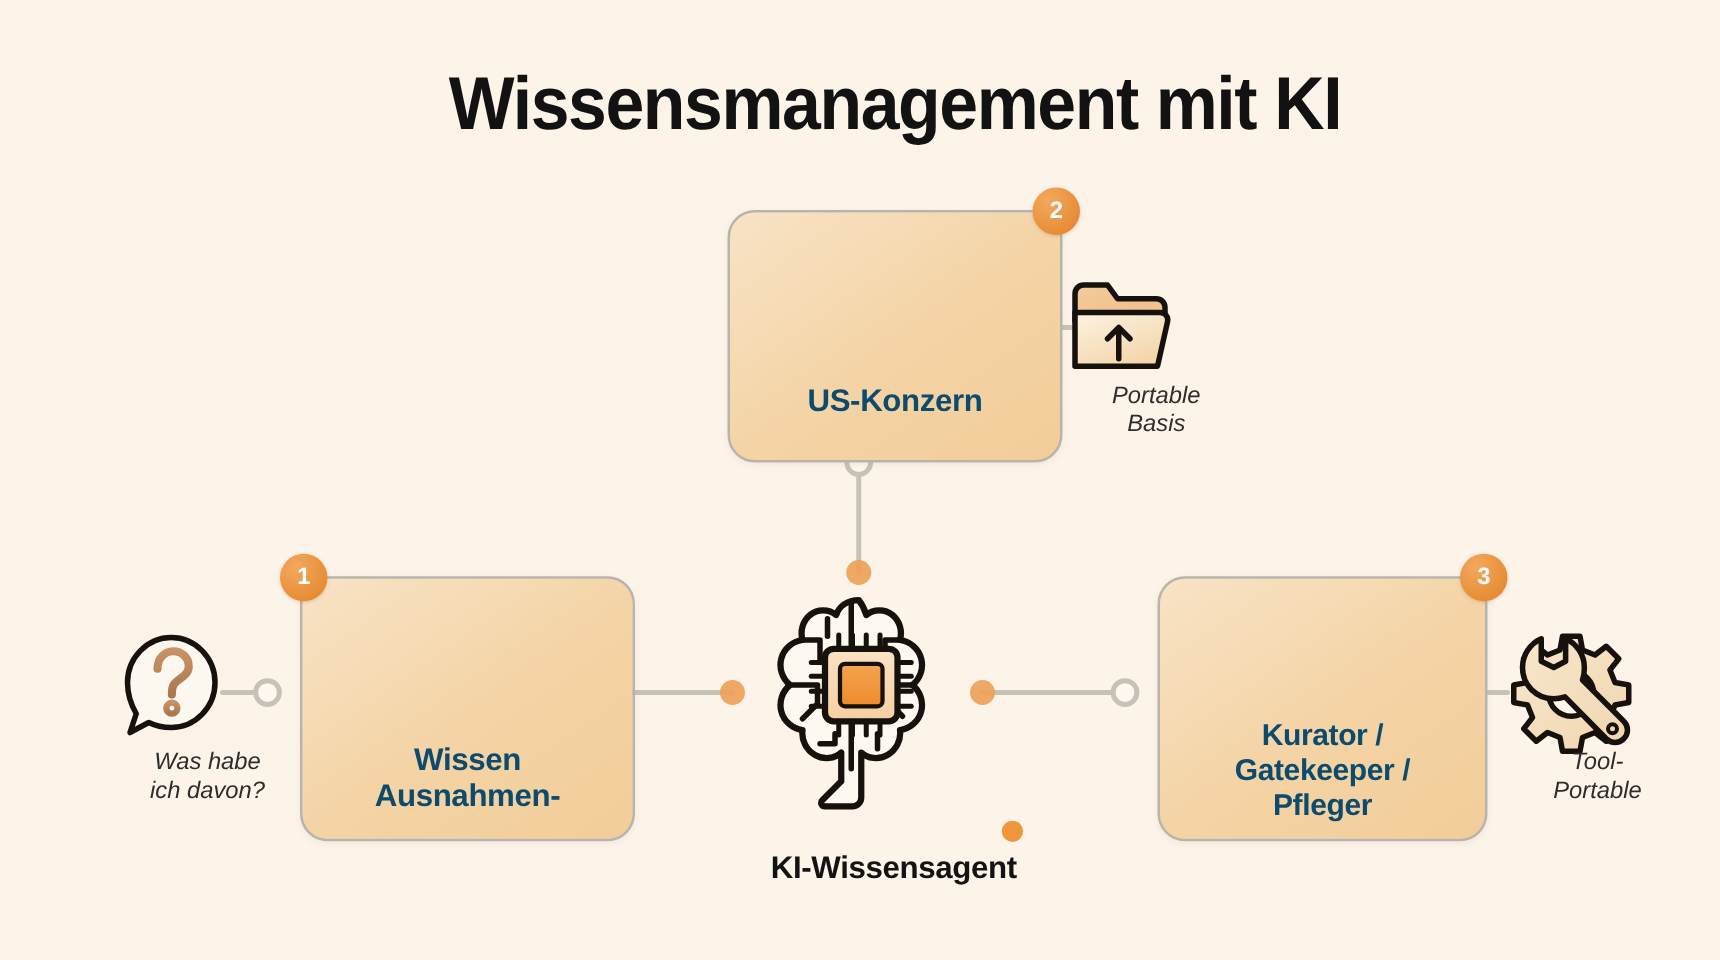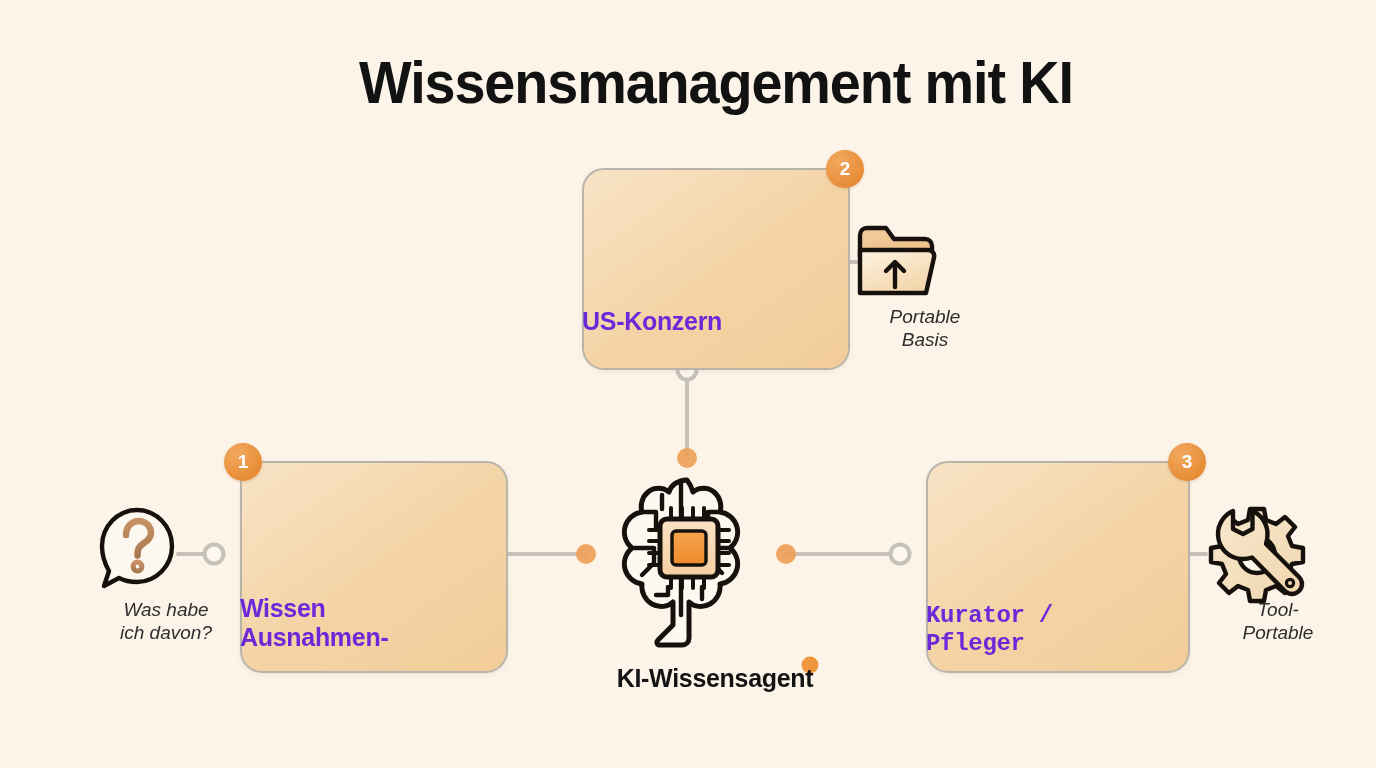--- a/index.html
+++ b/index.html
@@ -49,23 +49,23 @@
     border: 2.5px solid #b9b4ab;
     box-sizing: border-box;
     background: linear-gradient(145deg, #f8e3c6 0%, #f4d3a4 55%, #f2cd9a 100%);
     box-shadow: 0 2px 5px rgba(140,120,95,0.10);
   }
 
   .node-label {
     position: absolute;
     left: 0;
     width: 100%;
-    text-align: left;
+    text-align: center;
     font-weight: 700;
-    color: #6d28d9;
+    color: #0c4a6e;
     line-height: 1.17;
     letter-spacing: -0.3px;
   }
 
   .badge {
     position: absolute;
     width: 38px;
     height: 38px;
     border-radius: 50%;
     background: radial-gradient(circle at 35% 30%, #f0a košt 0%, #e88f3c 100%);
@@ -277,25 +277,26 @@
       <div>Wissen</div>
       <div>Ausnahmen-</div>
     </div>
     <div class="side-label" style="left:62px; top:598px; width:152px;">
       <div>Was habe</div>
       <div>ich davon?</div>
     </div>
 
     <div class="node-box" style="left:898px; top:461px; width:264px; height:212px;"></div>
     <div class="badge" style="left:1140px; top:443px;">3</div>
-    <div class="node-label" style="left:898px; top:602px; width:264px; font-size:24px;font-family:Liberation Mono, monospace;">
+    <div class="node-label" style="left:898px; top:575px; width:264px; font-size:24px;">
       <div>Kurator /</div>
+      <div>Gatekeeper /</div>
       <div>Pfleger</div>
     </div>
     <div class="side-label" style="left:1186px; top:598px; width:128px;">
       <div>Tool-</div>
       <div>Portable</div>
     </div>
 
-    <div class="center-label" style="left:537px; top:664px; width:300px;">KI-Wissensagent</div>
+    <div class="center-label" style="left:537px; top:680px; width:300px;">KI-Wissensagent</div>
 
   </div>
 </div>
 
 </body></html>

